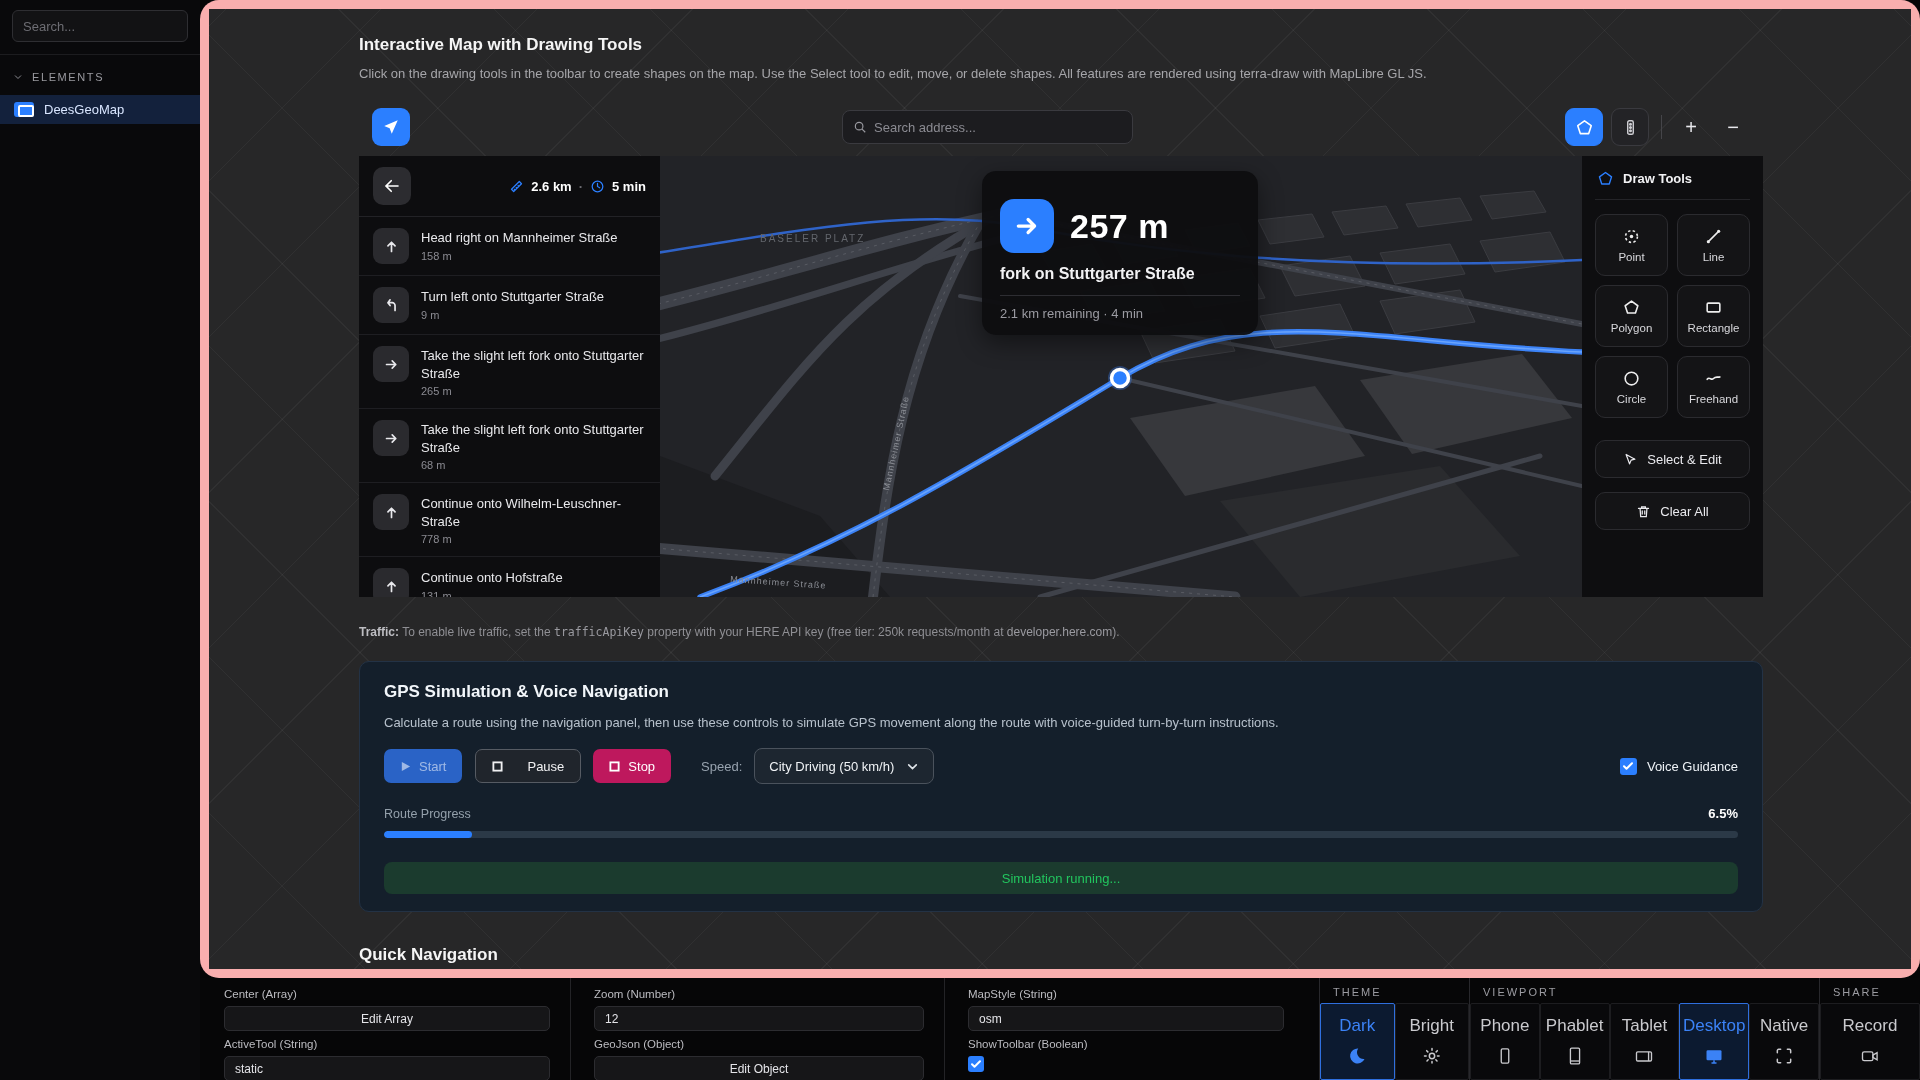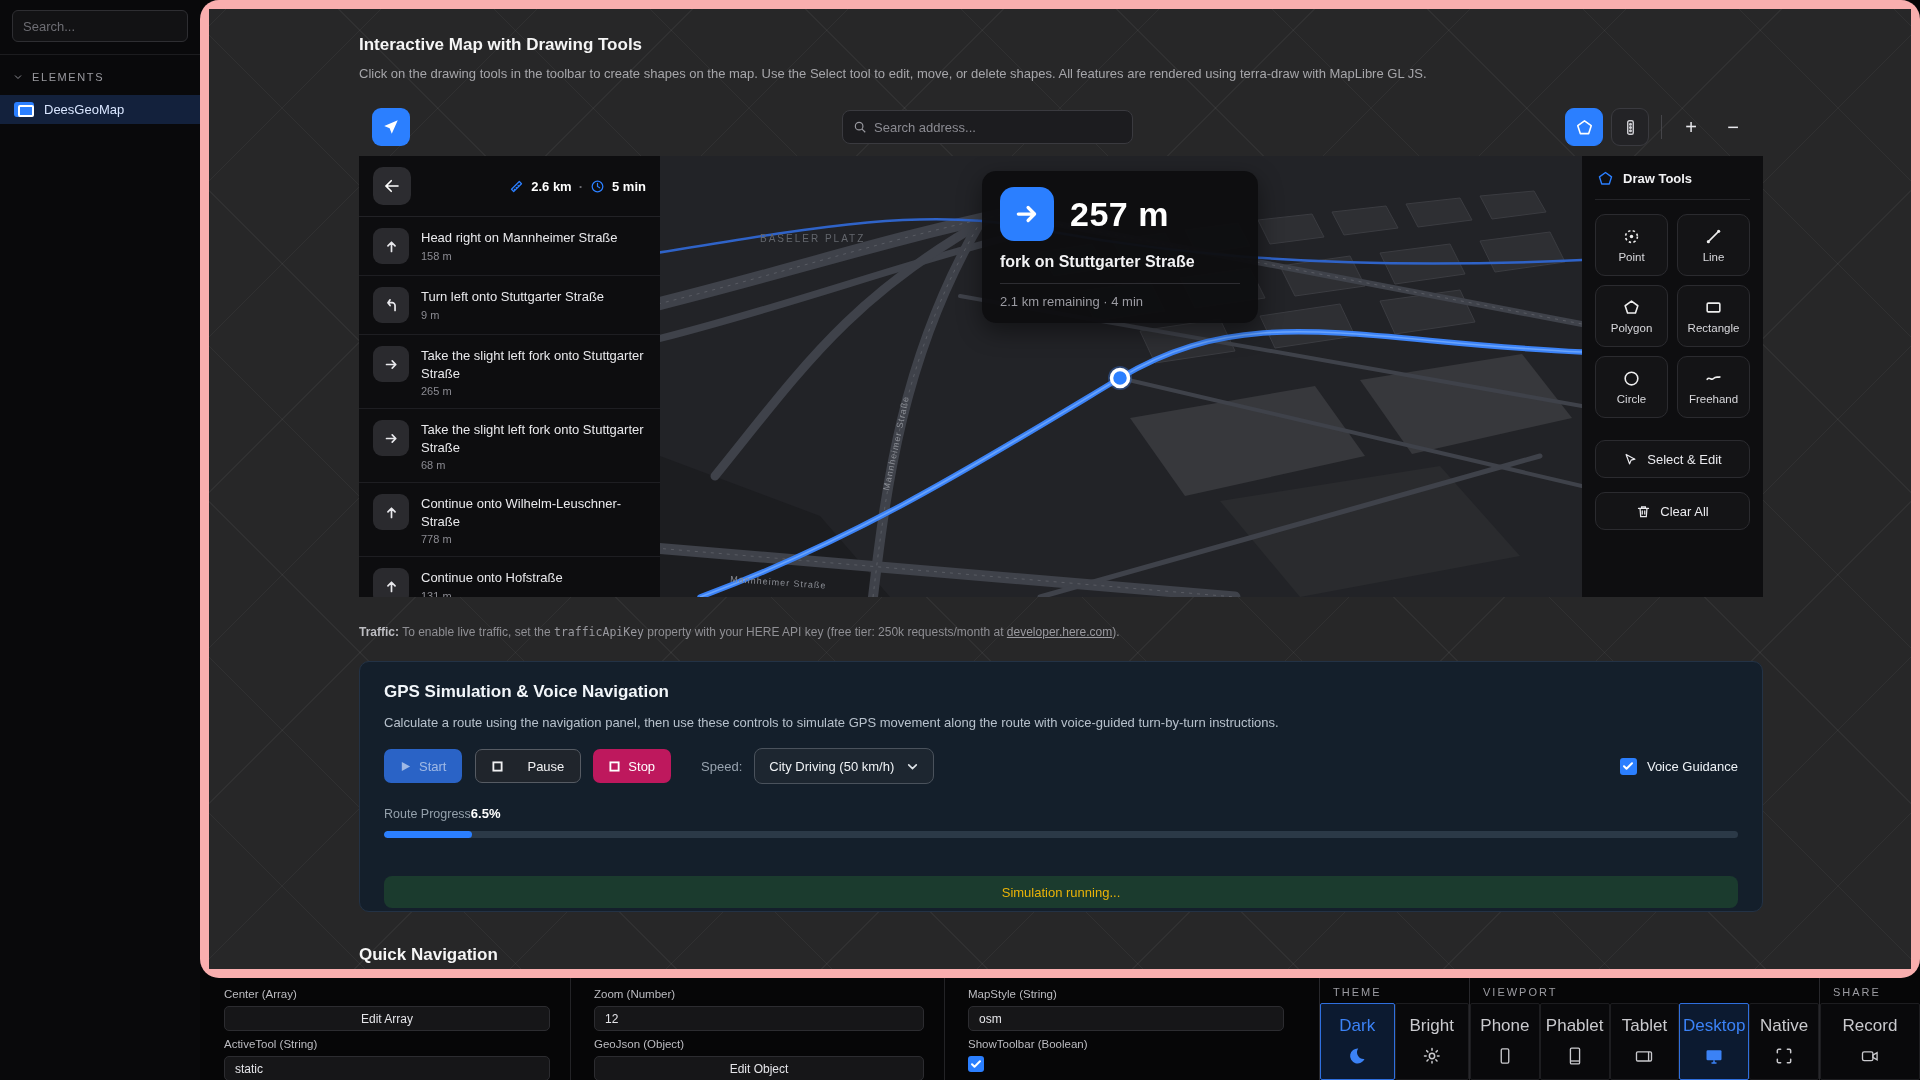--- a/index.html
+++ b/index.html
@@ -65,21 +65,21 @@
     display:flex; align-items:center; justify-content:center; }
   .s-icon svg { width:17px; height:17px; stroke:#e8e8ec; }
   .s-text { font-size:13px; color:#e9e9ec; line-height:1.35; padding-top:1px; }
   .s-dist { font-size:11px; color:#8b8b92; margin-top:3px; }
 
   .map-canvas { flex:1; position:relative; background:#222327; cursor:grab; }
   .map-canvas > svg { position:absolute; inset:0; width:100%; height:100%; }
 
   .instr-card { position:absolute; left:322px; top:15px; width:276px; background:rgba(14,14,16,0.96);
     border-radius:14px; padding:16px 18px 14px 18px; box-shadow:0 8px 24px rgba(0,0,0,.45); }
-  .instr-row { display:flex; align-items:center; gap:16px; }
+  .instr-row { display:flex; align-items:center; gap:16px;margin-top:12px; }
   .instr-icon { width:54px; height:54px; background:#2b7fff; border-radius:14px; display:flex; align-items:center; justify-content:center; }
   .instr-icon svg { width:26px; height:26px; stroke:#fff; }
   .instr-dist { font-size:34px; font-weight:800; color:#fff; letter-spacing:.5px; }
   .instr-title { margin-top:12px; color:#f2f2f4; font-size:16px; font-weight:600; }
   .instr-hr { height:1px; background:#2d2d32; margin:12px 0 10px 0; }
   .instr-rem { color:#9b9ba2; font-size:13px; }
 
   .draw-panel { width:181px; flex:0 0 auto; background:#0e0e10; padding:0 13px; display:flex; flex-direction:column; }
   .draw-head { display:flex; align-items:center; gap:9px; padding:14px 2px 12px 2px; border-bottom:1px solid #242428;
     color:#f2f2f4; font-size:13px; font-weight:700; }
@@ -91,21 +91,21 @@
   .tool-tile span { font-size:11.5px; }
   .wide-btn { margin-top:14px; height:38px; background:#141416; border:1px solid #2b2b2f; border-radius:10px;
     color:#eaeaee; font-size:13px; cursor:pointer; display:flex; align-items:center; justify-content:center; gap:9px; }
   .wide-btn.first { margin-top:22px; }
   .wide-btn svg { width:15px; height:15px; stroke:#eaeaee; }
 
   
   .traffic { position:absolute; left:150px; top:616px; font-size:12px; color:#8f8f94; }
   .traffic b { color:#bdbdc2; }
   .traffic code { font-family:"DejaVu Sans Mono", monospace; font-size:11.5px; color:#9a9aa0; }
-  .traffic a { color:#9a9aa0; text-decoration:underline; cursor:pointer; }
+  .traffic a { color:#9a9aa0; cursor:pointer; }
 
   
   .gps-panel { position:absolute; left:150px; top:652px; width:1404px; height:251px; background:#141f2b;
     border:1px solid #233245; border-radius:10px; padding:20px 24px; }
   .gps-title { color:#f2f6fa; font-size:17px; font-weight:700; }
   .gps-desc { margin-top:13px; color:#b7c1cc; font-size:13px; }
   .gps-controls { margin-top:18px; display:flex; align-items:center; height:36px; }
   .ctl-btn { height:34px; border-radius:7px; border:none; font-size:13px; cursor:pointer;
     display:flex; align-items:center; gap:8px; padding:0 16px; }
   .ctl-btn svg { width:11px; height:11px; }
@@ -114,26 +114,26 @@
   .btn-pause { background:#20252c; border:1px solid #565b63; color:#f0f0f2; margin-right:12px;gap:24px; }
   .btn-pause svg, .btn-stop svg { fill:none; stroke:currentColor; stroke-width:2; }
   .btn-stop { background:#be185d; color:#fff; margin-right:30px; }
   .spd-label { color:#97a2ae; font-size:13px; margin-right:12px; }
   .speed-select { height:36px; background:#1d2630; border:1px solid #4a525c; border-radius:8px; color:#f0f3f6;
     font-size:13px; display:flex; align-items:center; gap:12px; padding:0 14px; cursor:pointer; }
   .speed-select svg { width:13px; height:13px; stroke:#dfe4e9; }
   .voice { margin-left:auto; display:flex; align-items:center; gap:10px; color:#eef2f6; font-size:13px; cursor:pointer; }
   .cb { width:17px; height:17px; border-radius:3px; background:#2b7fff; display:flex; align-items:center; justify-content:center; }
   .cb svg { width:12px; height:12px; stroke:#fff; }
-  .prog-row { margin-top:22px; display:flex; justify-content:flex-start; align-items:center; }
+  .prog-row { margin-top:22px; display:flex; justify-content:space-between; align-items:center; }
   .prog-label { color:#94a0ab; font-size:12.5px; }
   .prog-val { color:#fff; font-size:13px; font-weight:700; }
   .track { margin-top:10px; height:7px; border-radius:4px; background:#2b3947; overflow:hidden; }
   .fill { height:100%; background:#2b7fff; border-radius:4px; width:0; }
-  .status { margin-top:38px; height:32px; background:#1b3b2e; border-radius:8px; color:#eab308; font-size:13px;
+  .status { margin-top:24px; height:32px; background:#1b3b2e; border-radius:8px; color:#22c55e; font-size:13px;
     display:flex; align-items:center; justify-content:center; }
 
   .quicknav { position:absolute; left:150px; top:936px; color:#f5f5f5; font-size:17px; font-weight:700; }
 
   
   #props { position:absolute; left:200px; right:0; top:978px; bottom:0; background:#060607; z-index:4; display:flex; }
   .fields { position:relative; width:1104px; flex:0 0 auto; display:grid;
     grid-template-columns:370px 374px 360px; grid-template-rows:50px 50px; padding-top:6px; }
   .fields .cdiv { position:absolute; top:0; bottom:0; width:1px; background:#232326; }
   .cell { padding:4px 20px 0 24px; }

